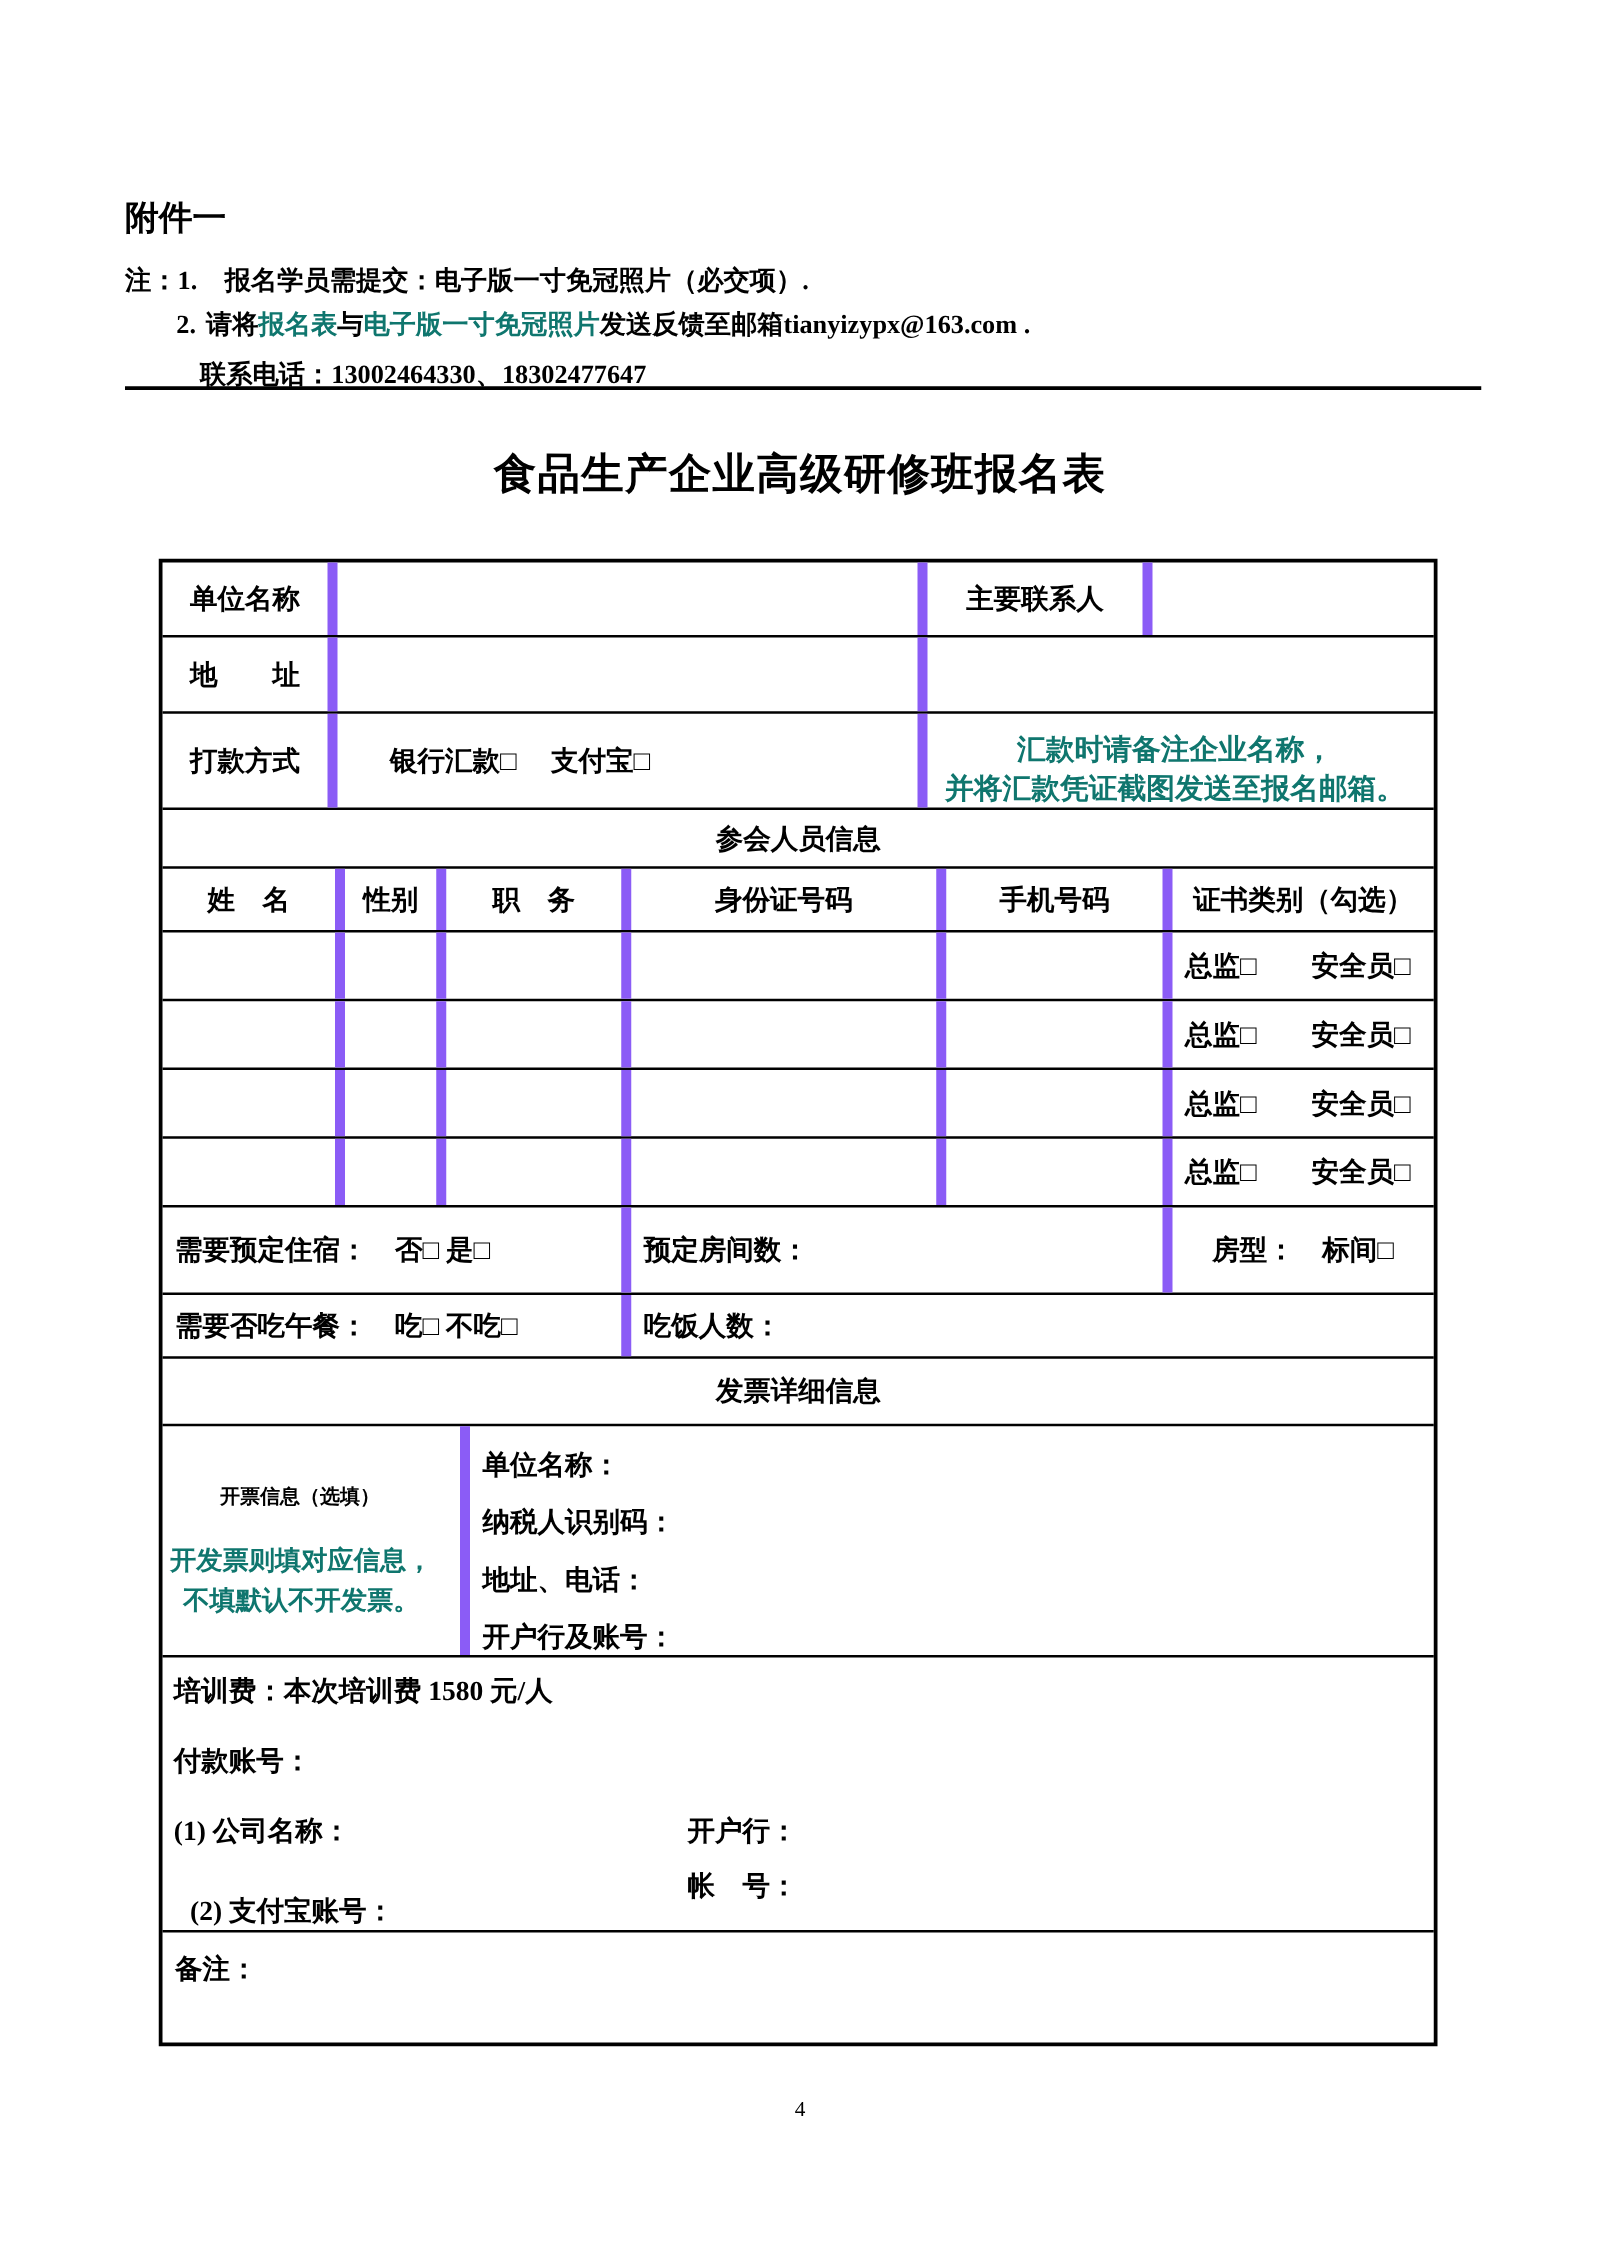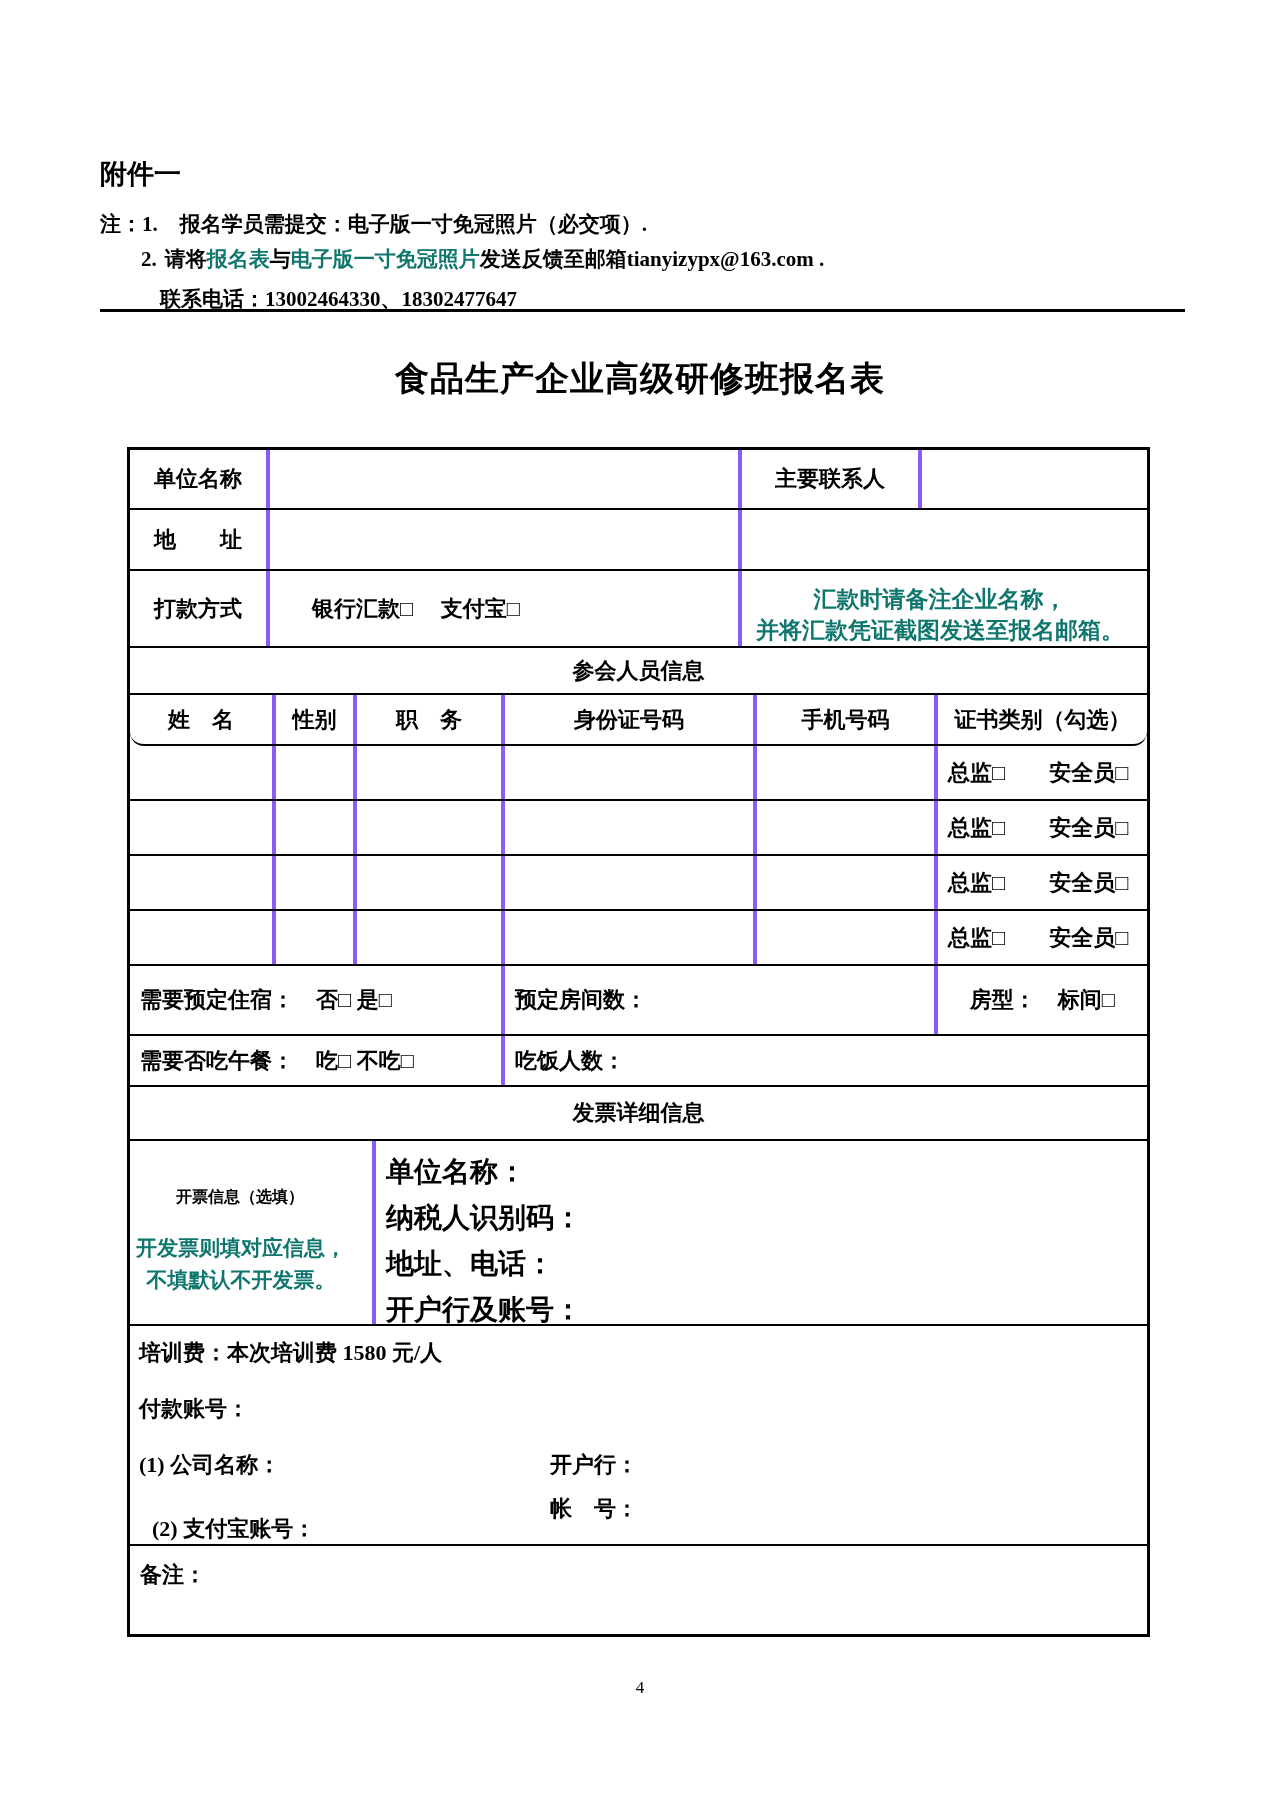--- a/index.html
+++ b/index.html
@@ -15,41 +15,41 @@
   .note1 .gap{display:inline-block;width:22px;}
   .note2{left:141px;top:245px;font-size:21px;font-weight:700;}
   .note2 .gap{display:inline-block;width:8px;}
   .contact{left:160px;top:285px;font-size:21px;font-weight:700;}
   .rule{left:100px;top:309px;width:1085px;height:3px;background:#000;}
   .title{left:0;top:356px;width:1280px;text-align:center;font-size:34px;font-weight:700;letter-spacing:1px;}
   
   .tbl{left:127px;top:447px;width:1023px;border:3px solid #000;box-sizing:border-box;background:#fff;}
   .band{display:flex;border-bottom:2px solid #000;box-sizing:border-box;align-items:stretch;}
   .band:last-child{border-bottom:none;}
-  .cell{border-right:4px solid #8b5cf6;box-sizing:border-box;display:flex;align-items:center;
+  .cell{border-right:8px solid #8b5cf6;box-sizing:border-box;display:flex;align-items:center;
         font-size:22px;font-weight:700;overflow:hidden;}
   .cell:last-child{border-right:none;}
   .cen{justify-content:center;text-align:center;}
   .padl{padding-left:10px;}
   .rA{height:60px;} .rB{height:61px;} .rC{height:77px;} .rD{height:47px;}
-  .rE{height:51px;border-radius:14px;} .rP{height:55px;} .rJ{height:70px;} .rK{height:51px;}
+  .rE{height:51px;} .rP{height:55px;} .rJ{height:70px;} .rK{height:51px;}
   .rL{height:54px;} .rM{height:185px;} .rN{height:220px;} .rO{height:88px;}
   .w140{width:140px;flex:none;} .w472{width:472px;flex:none;} .w180{width:180px;flex:none;}
   .w146{width:146px;flex:none;} .w81{width:81px;flex:none;} .w148{width:148px;flex:none;}
   .w252{width:252px;flex:none;} .w181{width:181px;flex:none;}
   .w375{width:375px;flex:none;} .w433{width:433px;flex:none;} .w246{width:246px;flex:none;}
   .grow{flex:1;}
   .paynote{display:block;padding:12px 0 0 14px;font-size:23px;line-height:31px;}
   .optgap{margin-left:22px;}
   
   .invleft{display:block;padding-top:46px;}
   .invtitle{text-align:center;font-size:16px;font-weight:700;}
   .invred{padding:24px 4px 0 6px;font-size:21px;line-height:32px;font-weight:700;}
   .invright{display:block;padding:8px 0 0 10px;}
-  .invright div{line-height:46px;font-size:28px;font-weight:700;}
+  .invright div{line-height:46px;font-size:22px;font-weight:700;}
   
   .feesec{display:block;position:relative;padding-left:20px;font-size:22px;font-weight:700;}
   .fee1{position:absolute;left:9px;top:12px;}
   .fee2{position:absolute;left:9px;top:68px;}
   .fee3{position:absolute;left:9px;top:124px;}
   .bankl{position:absolute;left:420px;top:124px;}
   .acctl{position:absolute;left:420px;top:168px;}
   .fee4{position:absolute;left:22px;top:188px;}
   .remark{align-items:flex-start;padding-top:14px;}
   .pageno{left:0;top:1678px;width:1280px;text-align:center;font-size:17px;}

